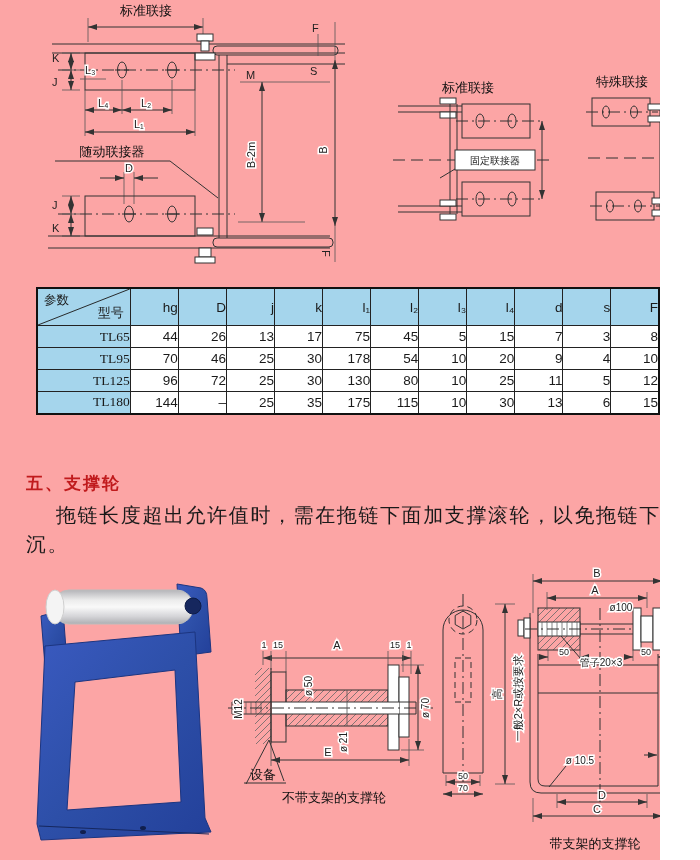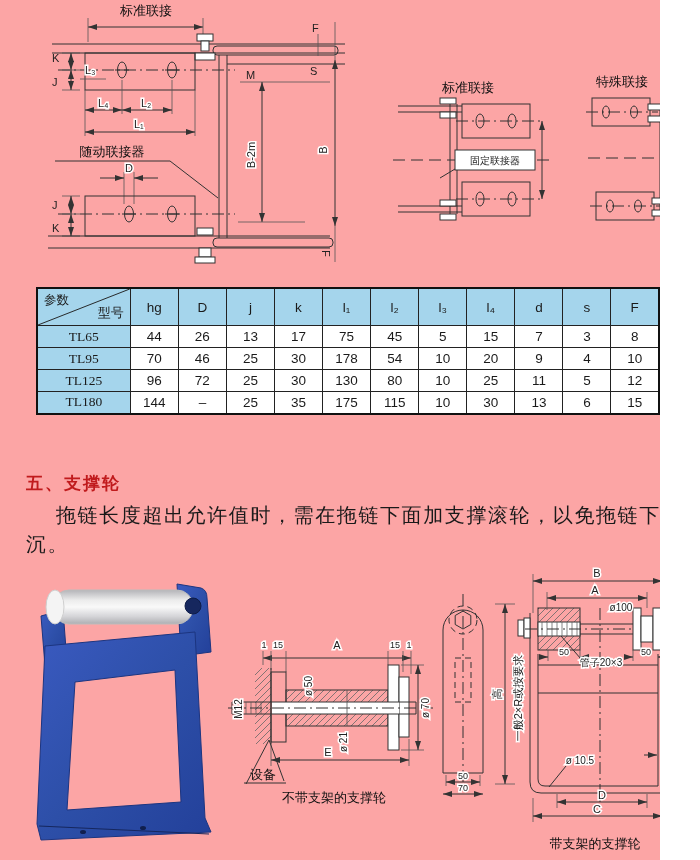--- a/index.html
+++ b/index.html
@@ -15,21 +15,21 @@
   .ln{stroke:#333;stroke-width:1;fill:none;}
   .lnthin{stroke:#555;stroke-width:0.8;fill:none;}
   .dash{stroke-dasharray:6 4;}
   .cline{stroke-dasharray:12 4 2 4;}
   .ldash{stroke-dasharray:12 6;}
   .wfill{fill:#fff;}
 
   
   .spec-wrap{position:absolute;left:36px;top:287px;}
   table.spec{border-collapse:collapse;table-layout:fixed;border:2px solid #111;}
-  table.spec th, table.spec td{border:1px solid #222;text-align:center;vertical-align:middle;
+  table.spec th, table.spec td{border:1px solid #222;text-align:right;vertical-align:middle;
      font-size:13.5px;font-weight:normal;padding:0;}
   table.spec thead th{height:36px;background:#a5d5ec;}
   table.spec tbody tr{height:22px;}
   table.spec tbody th{background:#a5d5ec;font-family:Liberation Serif, serif;}
   table.spec tbody td{background:#fff;}
   th.corner{position:relative;background:#a5d5ec;}
   th.corner svg{position:absolute;inset:0;width:100%;height:100%;}
   th.corner .c-top{position:absolute;left:6px;top:3px;font-size:12.5px;}
   th.corner .c-bot{position:absolute;right:6px;bottom:3px;font-size:13px;}
 

